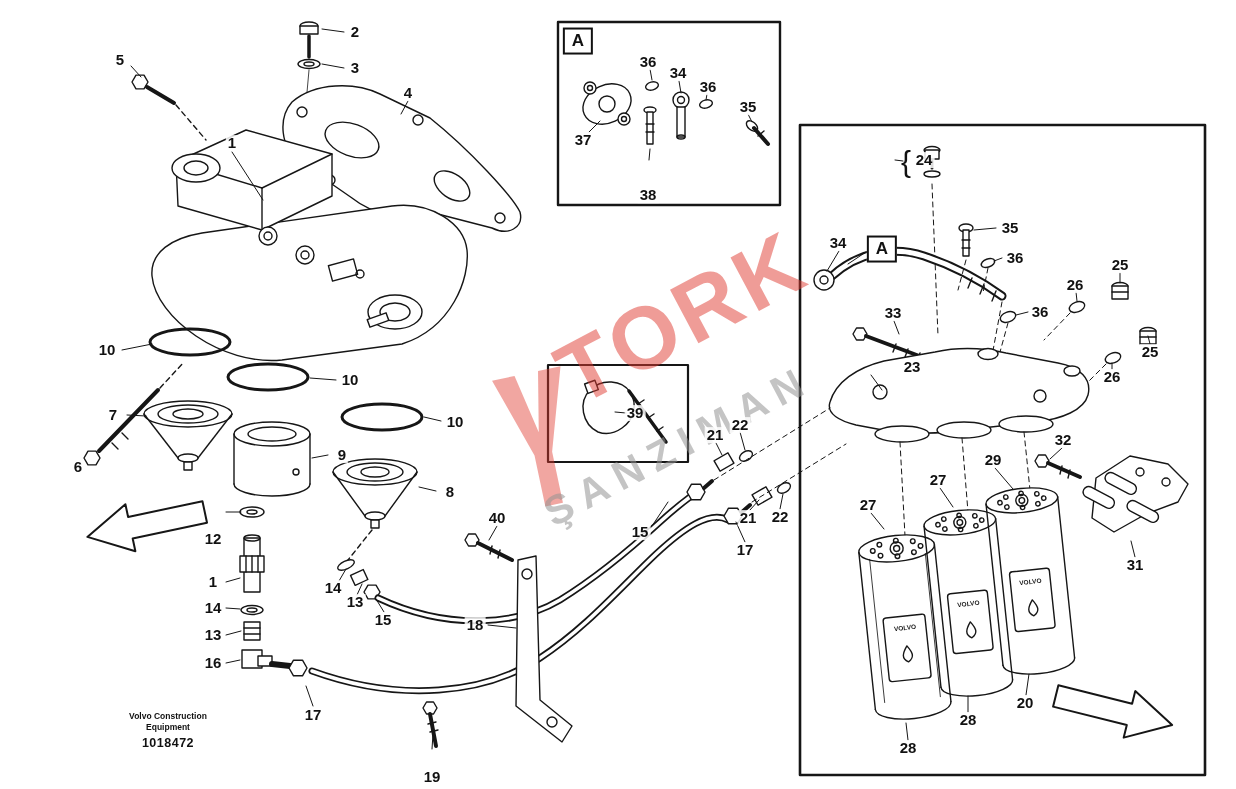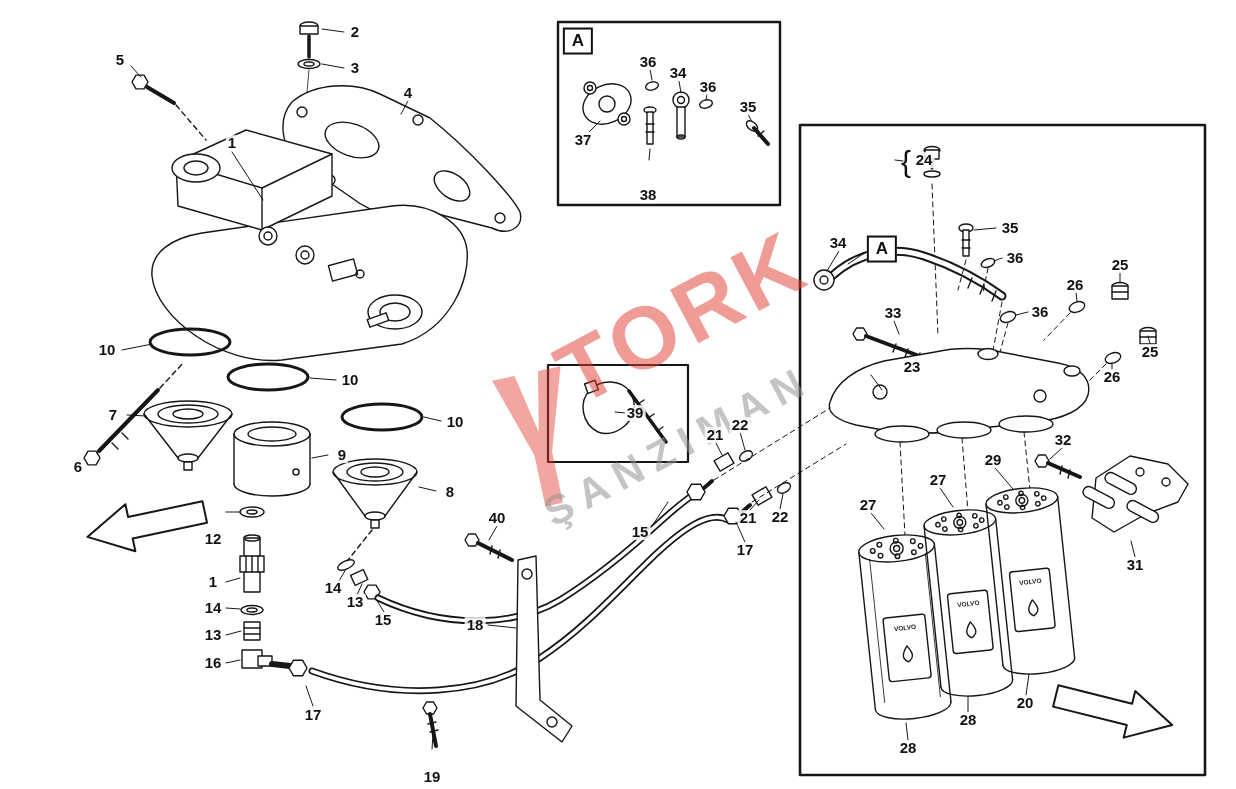--- a/index.html
+++ b/index.html
@@ -528,14 +528,19 @@
       <span class="callout" style="left: 640px; top: 532px;">15</span>
       <span class="callout" style="left: 745px; top: 550px;">17</span>
       <span class="callout" style="left: 1135px; top: 565px;">31</span>
       <span class="callout" style="left: 1025px; top: 703px;">20</span>
       <span class="callout" style="left: 968px; top: 720px;">28</span>
       <span class="callout" style="left: 908px; top: 748px;">28</span>
       <span class="section-label" style="left: 578px; top: 41px;">A</span>
       <span class="section-label" style="left: 882px; top: 249px;">A</span>
     </div>
 
+  <div class="branding">
+    <div class="l">Volvo Construction</div>
+    <div class="l">Equipment</div>
+    <div class="num">1018472</div>
+  </div>
 
 </div>
 
 </body></html>

